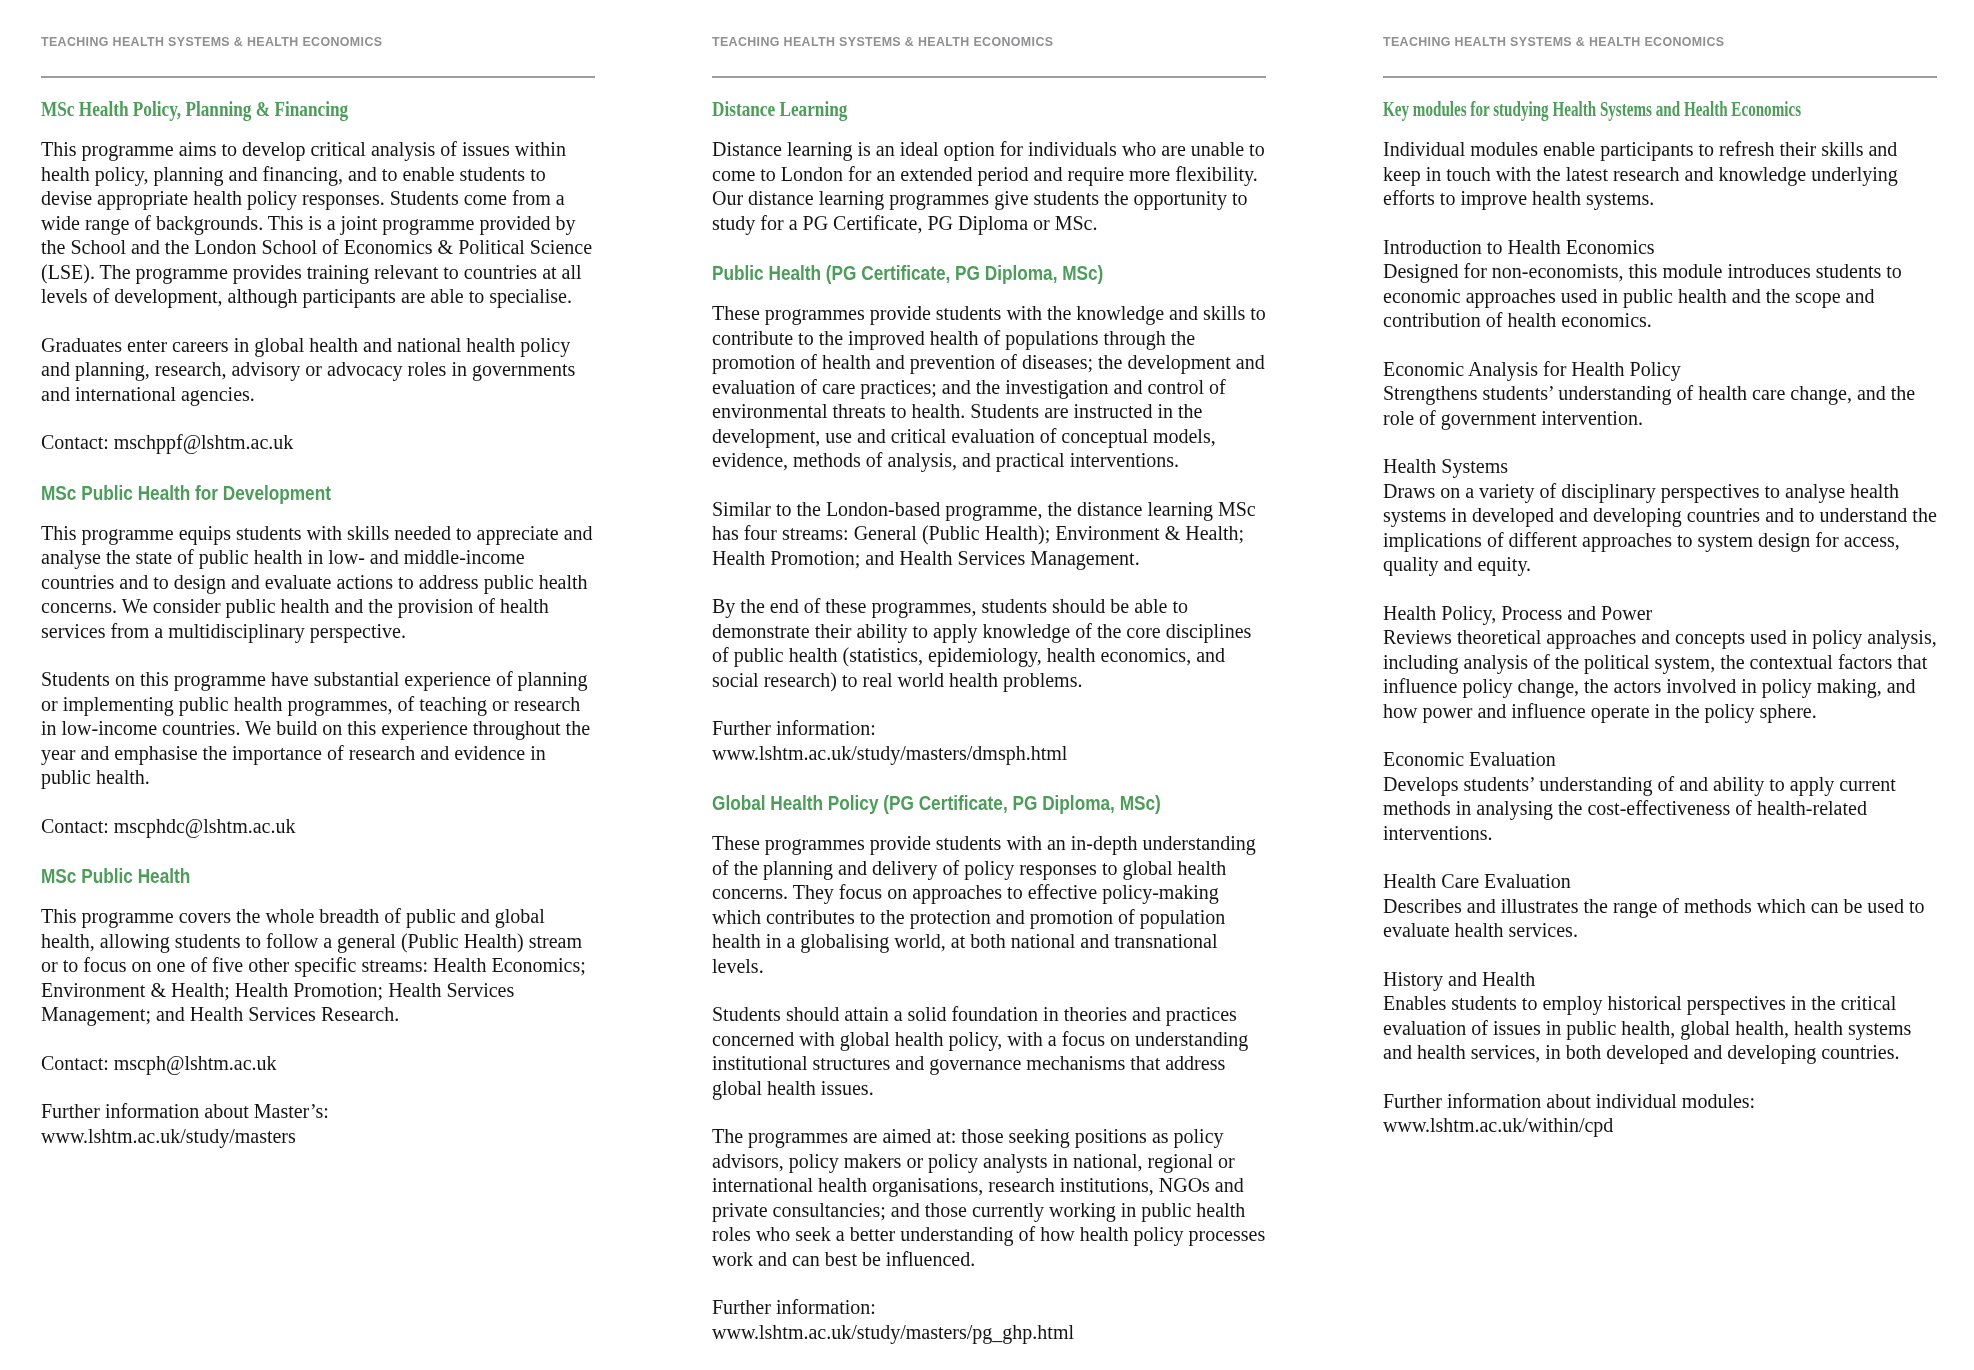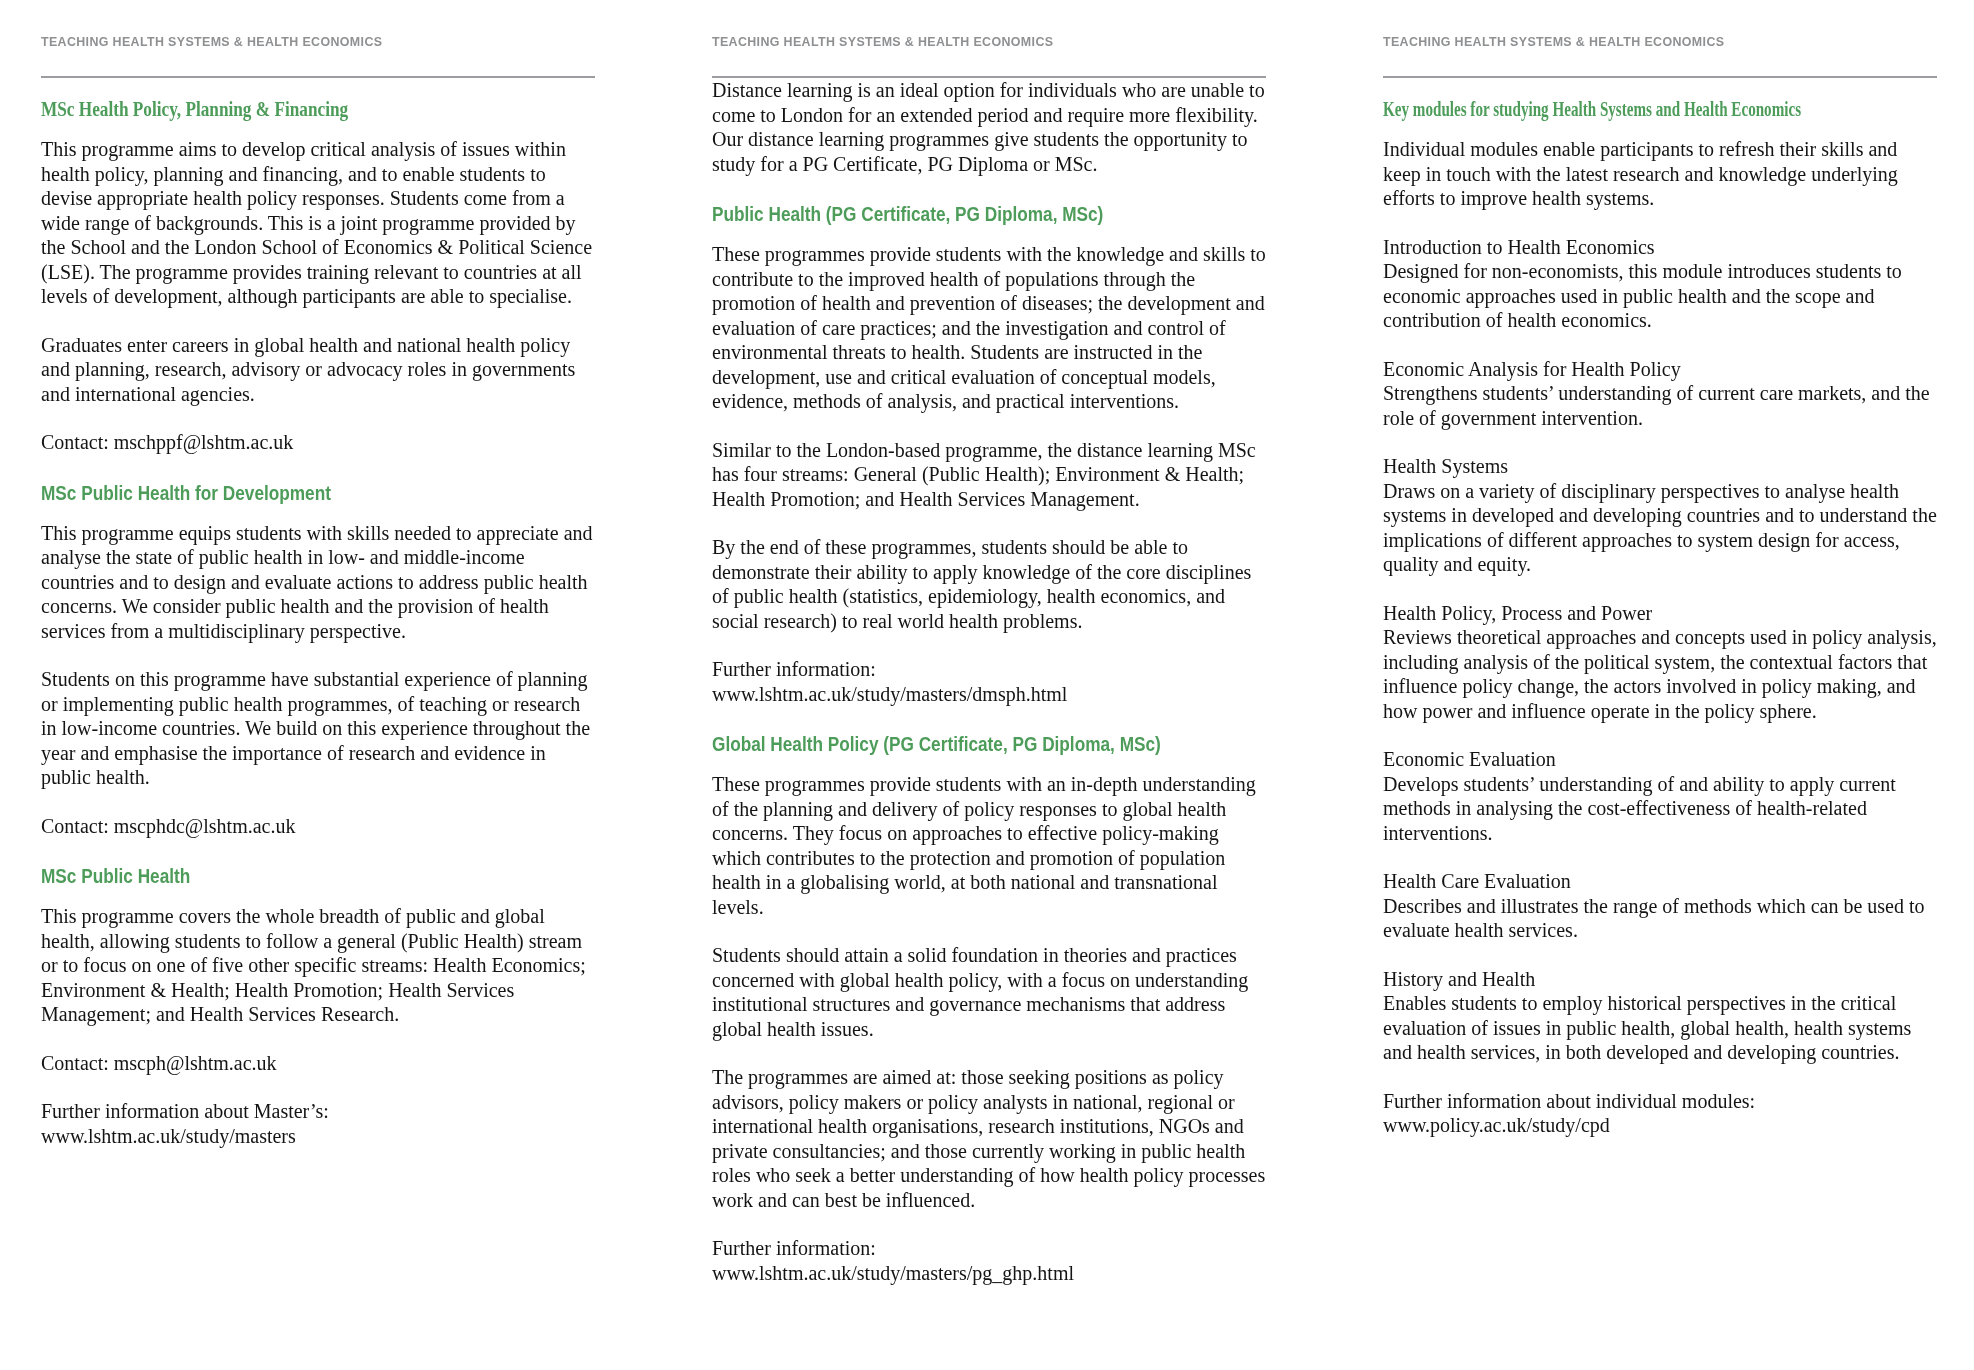--- a/index.html
+++ b/index.html
@@ -61,40 +61,41 @@
         <p class="body">Students on this programme have substantial experience of planning or implementing public health programmes, of teaching or research in low-income countries. We build on this experience throughout the year and emphasise the importance of research and evidence in public health.</p>
         <p class="body"><strong>Contact:</strong> <span>mscphdc@lshtm.ac.uk</span></p>
         <h2 class="ghead"><span class="cond">MSc Public Health</span></h2>
         <p class="body">This programme covers the whole breadth of public and global health, allowing students to follow a general (Public Health) stream or to focus on one of five other specific streams: Health Economics; Environment &amp; Health; Health Promotion; Health Services Management; and Health Services Research.</p>
         <p class="body"><strong>Contact:</strong> <span>mscph@lshtm.ac.uk</span></p>
         <p class="body"><strong>Further information about Master’s:</strong><br><span>www.lshtm.ac.uk/study/masters</span></p>
       </div>
       <div class="column col-1">
         <div class="col-header">TEACHING HEALTH SYSTEMS &amp; HEALTH ECONOMICS</div>
         <div class="rule"></div>
+        <h2 class="ghead"><span class="cond">Distance Learning</span></h2>
         <p class="body">Distance learning is an ideal option for individuals who are unable to come to London for an extended period and require more flexibility. Our distance learning programmes give students the opportunity to study for a PG Certificate, PG Diploma or MSc.</p>
         <h2 class="ghead"><span class="cond">Public Health (PG Certificate, PG Diploma, MSc)</span></h2>
         <p class="body">These programmes provide students with the knowledge and skills to contribute to the improved health of populations through the promotion of health and prevention of diseases; the development and evaluation of care practices; and the investigation and control of environmental threats to health. Students are instructed in the development, use and critical evaluation of conceptual models, evidence, methods of analysis, and practical interventions.</p>
         <p class="body">Similar to the London-based programme, the distance learning MSc has four streams: General (Public Health); Environment &amp; Health; Health Promotion; and Health Services Management.</p>
         <p class="body">By the end of these programmes, students should be able to demonstrate their ability to apply knowledge of the core disciplines of public health (statistics, epidemiology, health economics, and social research) to real world health problems.</p>
         <p class="body"><strong>Further information:</strong><br><span>www.lshtm.ac.uk/study/masters/dmsph.html</span></p>
         <h2 class="ghead"><span class="cond">Global Health Policy (PG Certificate, PG Diploma, MSc)</span></h2>
         <p class="body">These programmes provide students with an in-depth understanding of the planning and delivery of policy responses to global health concerns. They focus on approaches to effective policy-making which contributes to the protection and promotion of population health in a globalising world, at both national and transnational levels.</p>
         <p class="body">Students should attain a solid foundation in theories and practices concerned with global health policy, with a focus on understanding institutional structures and governance mechanisms that address global health issues.</p>
         <p class="body">The programmes are aimed at: those seeking positions as policy advisors, policy makers or policy analysts in national, regional or international health organisations, research institutions, NGOs and private consultancies; and those currently working in public health roles who seek a better understanding of how health policy processes work and can best be influenced.</p>
         <p class="body"><strong>Further information:</strong><br><span>www.lshtm.ac.uk/study/masters/pg_ghp.html</span></p>
       </div>
       <div class="column col-2">
         <div class="col-header">TEACHING HEALTH SYSTEMS &amp; HEALTH ECONOMICS</div>
         <div class="rule"></div>
         <h2 class="ghead"><span class="cond">Key modules for studying Health Systems and Health Economics</span></h2>
         <p class="body">Individual modules enable participants to refresh their skills and keep in touch with the latest research and knowledge underlying efforts to improve health systems.</p>
         <p class="body"><strong>Introduction to Health Economics</strong><br><span>Designed for non-economists, this module introduces students to economic approaches used in public health and the scope and contribution of health economics.</span></p>
-        <p class="body"><strong>Economic Analysis for Health Policy</strong><br><span>Strengthens students’ understanding of current care markets, and the role of government intervention.</span></p>
+        <p class="body"><strong>Economic Analysis for Health Policy</strong><br><span>Strengthens students’ understanding of health care change, and the role of government intervention.</span></p>
         <p class="body"><strong>Health Systems</strong><br><span>Draws on a variety of disciplinary perspectives to analyse health systems in developed and developing countries and to understand the implications of different approaches to system design for access, quality and equity.</span></p>
         <p class="body"><strong>Health Policy, Process and Power</strong><br><span>Reviews theoretical approaches and concepts used in policy analysis, including analysis of the political system, the contextual factors that influence policy change, the actors involved in policy making, and how power and influence operate in the policy sphere.</span></p>
         <p class="body"><strong>Economic Evaluation</strong><br><span>Develops students’ understanding of and ability to apply current methods in analysing the cost-effectiveness of health-related interventions.</span></p>
         <p class="body"><strong>Health Care Evaluation</strong><br><span>Describes and illustrates the range of methods which can be used to evaluate health services.</span></p>
         <p class="body"><strong>History and Health</strong><br><span>Enables students to employ historical perspectives in the critical evaluation of issues in public health, global health, health systems and health services, in both developed and developing countries.</span></p>
-        <p class="body"><strong>Further information about individual modules:</strong><br><span>www.policy.ac.uk/study/cpd</span></p>
+        <p class="body"><strong>Further information about individual modules:</strong><br><span>www.lshtm.ac.uk/within/cpd</span></p>
       </div>
     </div>
 </div>
 
 </body></html>

